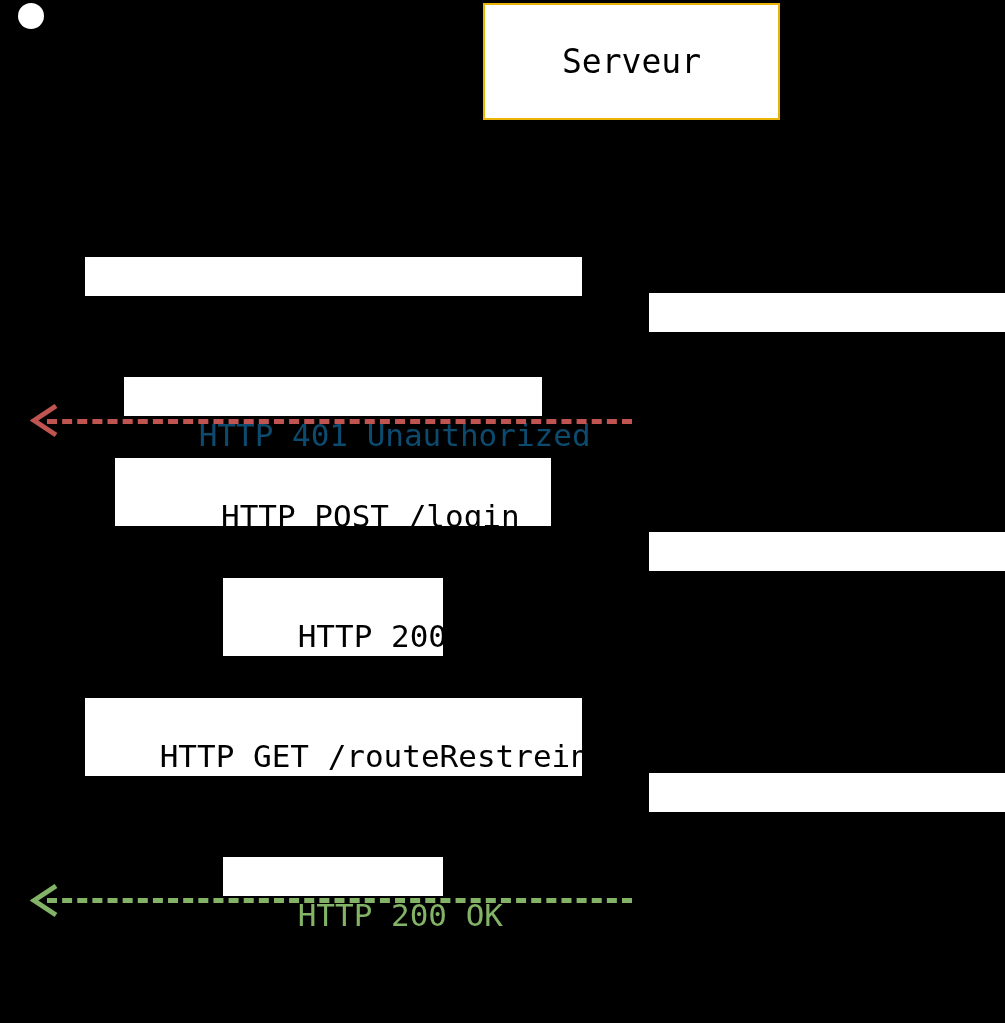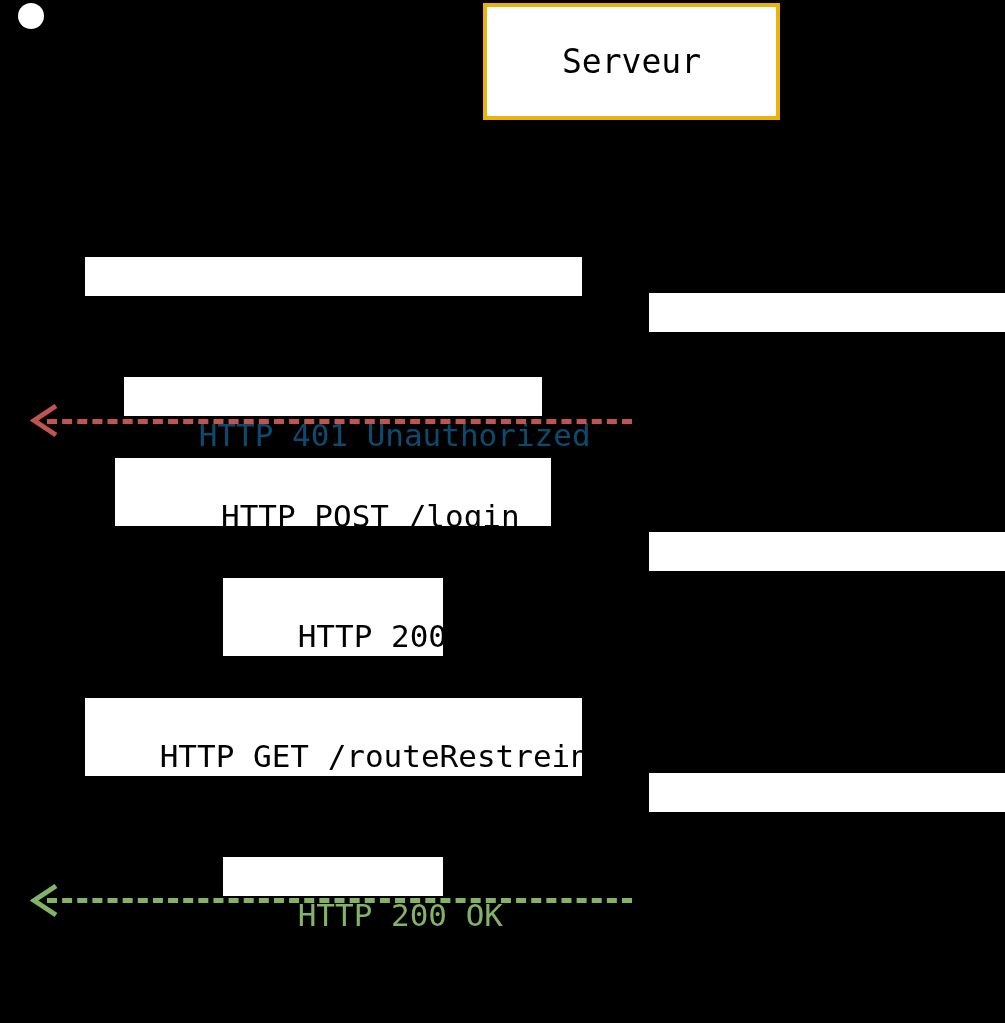--- a/index.html
+++ b/index.html
@@ -26,21 +26,21 @@
   .actor-head {
     position: absolute;
     border-radius: 50%;
     background: #ffffff;
   }
 
   
   .participant-box {
     position: absolute;
     background: #ffffff;
-    border: 4px solid #eab308;
+    border: 2px solid #eab308;
     box-sizing: border-box;
     display: flex;
     align-items: center;
     justify-content: center;
     color: #000000;
     font-size: 33px;
     letter-spacing: 0px;
     line-height: 1;
   }
 

